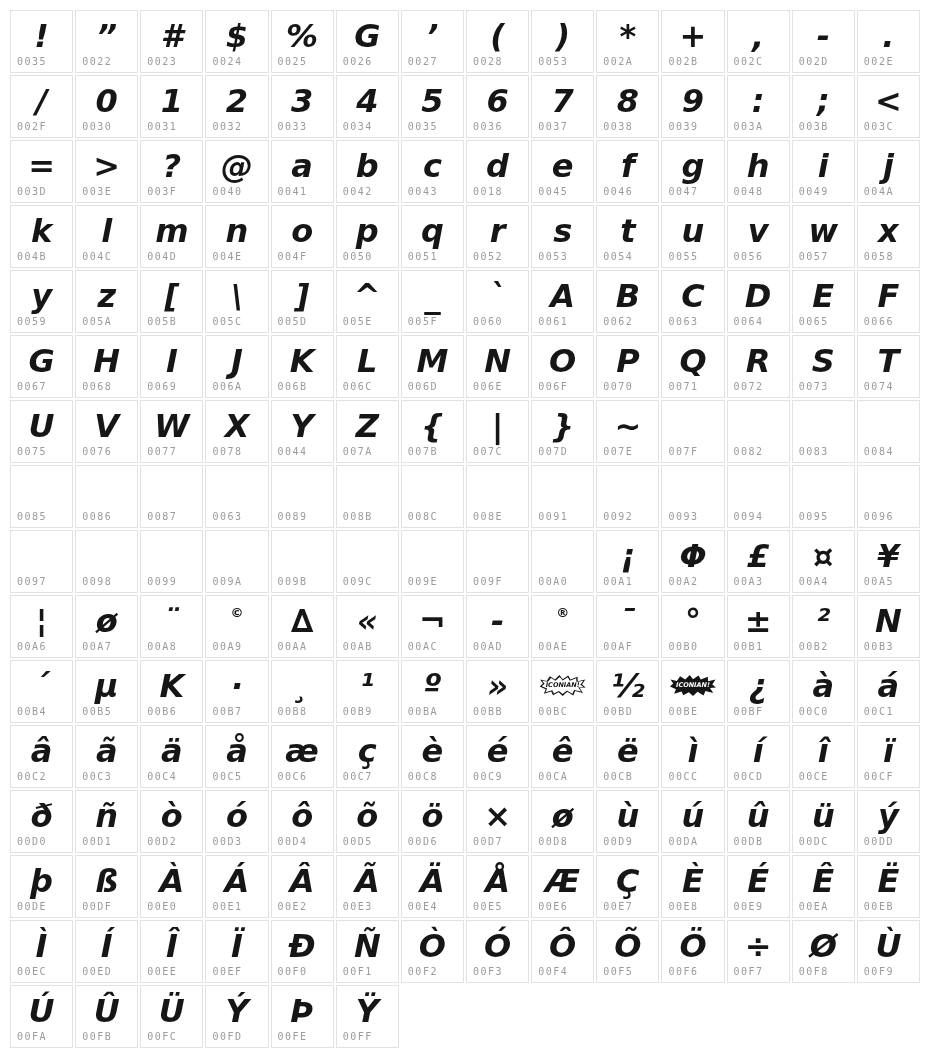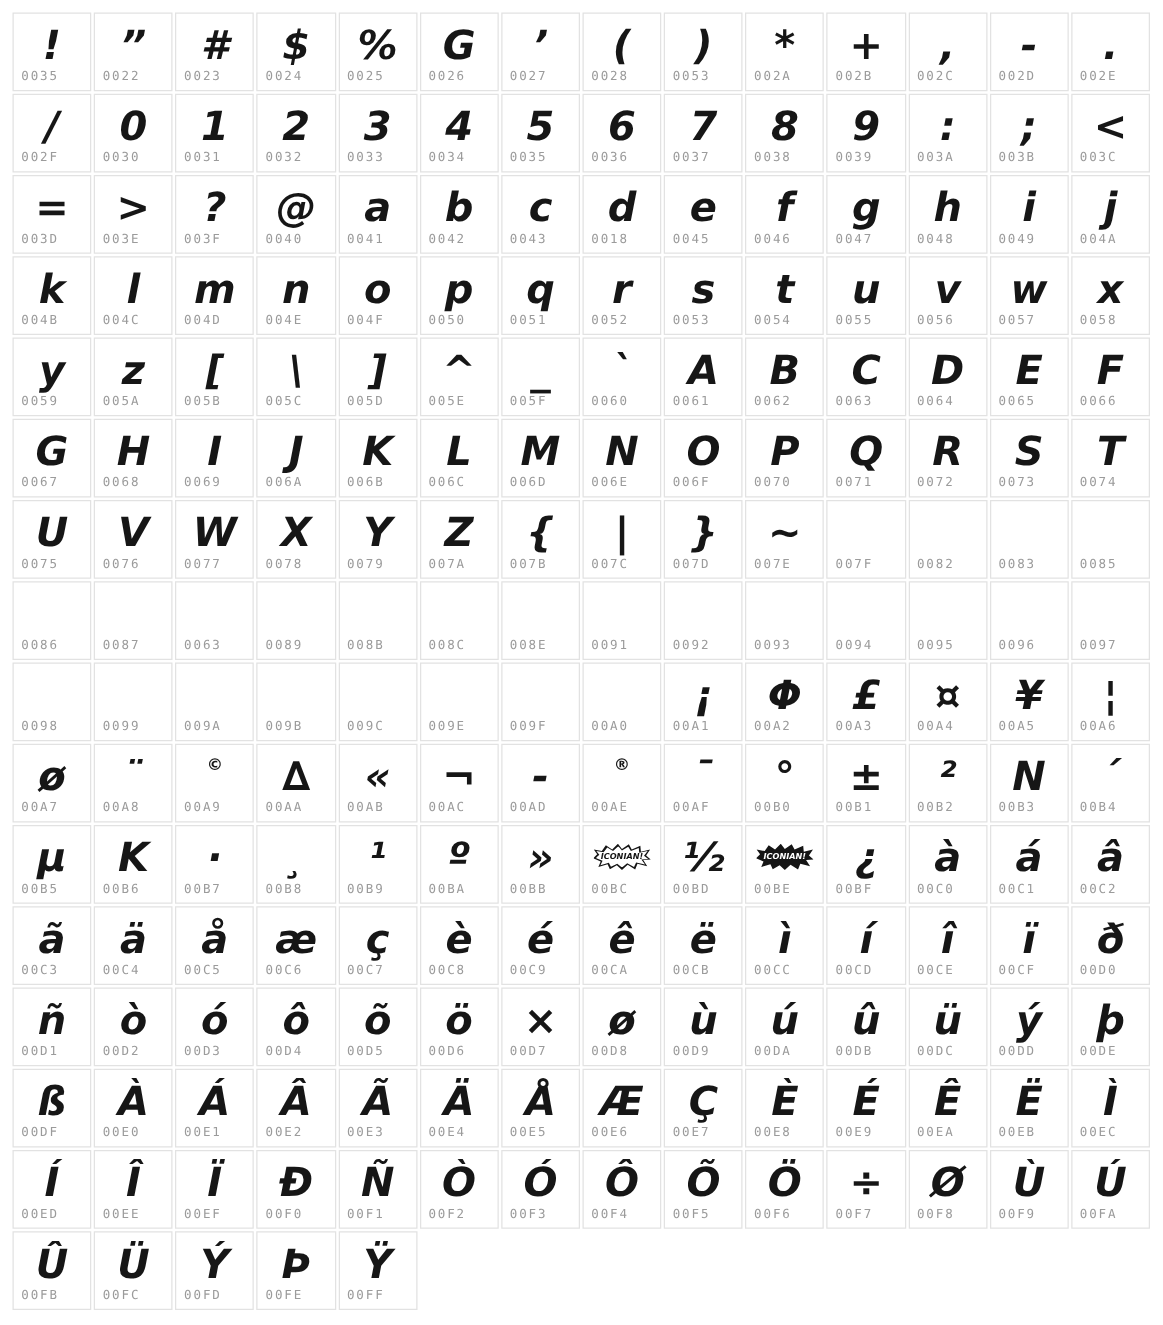--- a/index.html
+++ b/index.html
@@ -434,21 +434,21 @@
     <div class="cell">
       <div class="glyph">W</div>
       <div class="code">0077</div>
     </div>
     <div class="cell">
       <div class="glyph">X</div>
       <div class="code">0078</div>
     </div>
     <div class="cell">
       <div class="glyph">Y</div>
-      <div class="code">0079</div>
+      <div class="code">0044</div>
     </div>
     <div class="cell">
       <div class="glyph">Z</div>
       <div class="code">007A</div>
     </div>
     <div class="cell">
       <div class="glyph">{</div>
       <div class="code">007B</div>
     </div>
     <div class="cell">
@@ -467,20 +467,24 @@
       <div class="glyph"></div>
       <div class="code">007F</div>
     </div>
     <div class="cell">
       <div class="glyph"></div>
       <div class="code">0082</div>
     </div>
     <div class="cell">
       <div class="glyph"></div>
       <div class="code">0083</div>
+    </div>
+    <div class="cell">
+      <div class="glyph"></div>
+      <div class="code">0084</div>
     </div>
     <div class="cell">
       <div class="glyph"></div>
       <div class="code">0085</div>
     </div>
     <div class="cell">
       <div class="glyph"></div>
       <div class="code">0086</div>
     </div>
     <div class="cell">

